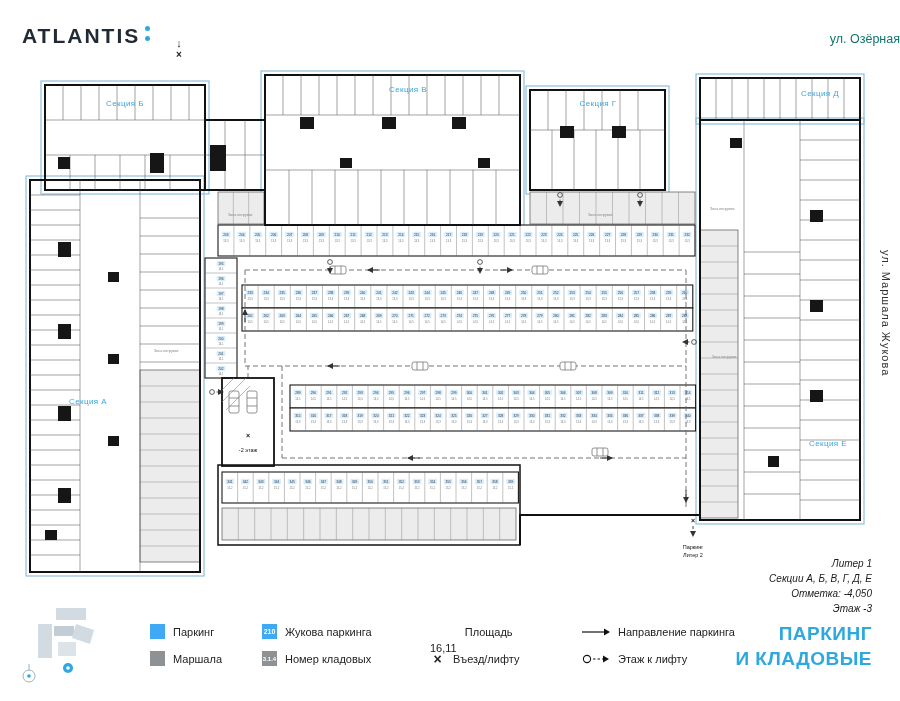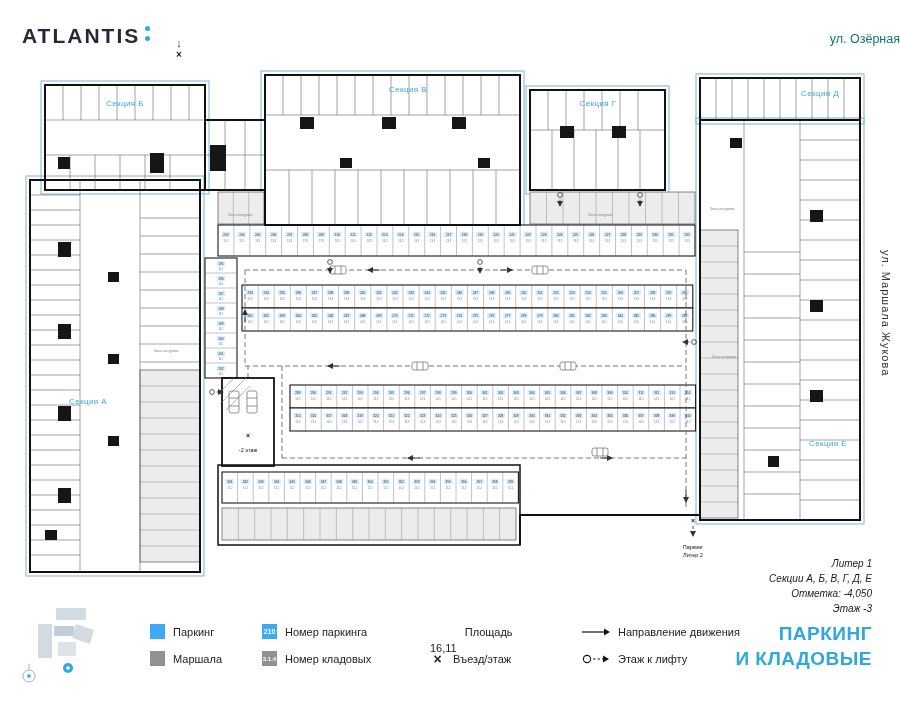--- a/index.html
+++ b/index.html
@@ -997,44 +997,44 @@
     <div>И КЛАДОВЫЕ</div>
   </div>
 
   <div class="legend">
     <div class="li">
       <span class="sw blue"></span>
       <span>Паркинг</span>
     </div>
     <div class="li">
       <span class="sw blue">210</span>
-      <span>Номер паркинга</span>
+      <span>Жукова паркинга</span>
     </div>
     <div class="li">
       <span class="area-sample">16,11</span>
       <span>Площадь</span>
     </div>
     <div class="li">
       <svg width="28" height="10">
           <line x1="0" y1="5" x2="22" y2="5" stroke="#111" stroke-width="1.2"></line>
           <polygon points="22,1.5 28,5 22,8.5" fill="#111"></polygon>
         </svg>
-      <span>Направление движения</span>
+      <span>Направление паркинга</span>
     </div>
     <div class="li">
       <span class="sw gray"></span>
       <span>Маршала</span>
     </div>
     <div class="li">
       <span class="sw gray" style="font-size:6px">3.1.4</span>
       <span>Номер кладовых</span>
     </div>
     <div class="li">
       <span class="xmark">×</span>
-      <span>Въезд/этаж</span>
+      <span>Въезд/лифту</span>
     </div>
     <div class="li">
       <svg width="28" height="12">
           <circle cx="5" cy="6" r="3.6" fill="none" stroke="#111" stroke-width="1.1"></circle>
           <line x1="11" y1="6" x2="21" y2="6" stroke="#111" stroke-width="1.1" stroke-dasharray="2.5 2"></line>
           <polygon points="21,2.5 27,6 21,9.5" fill="#111"></polygon>
         </svg>
       <span>Этаж к лифту</span>
     </div>
   </div>

